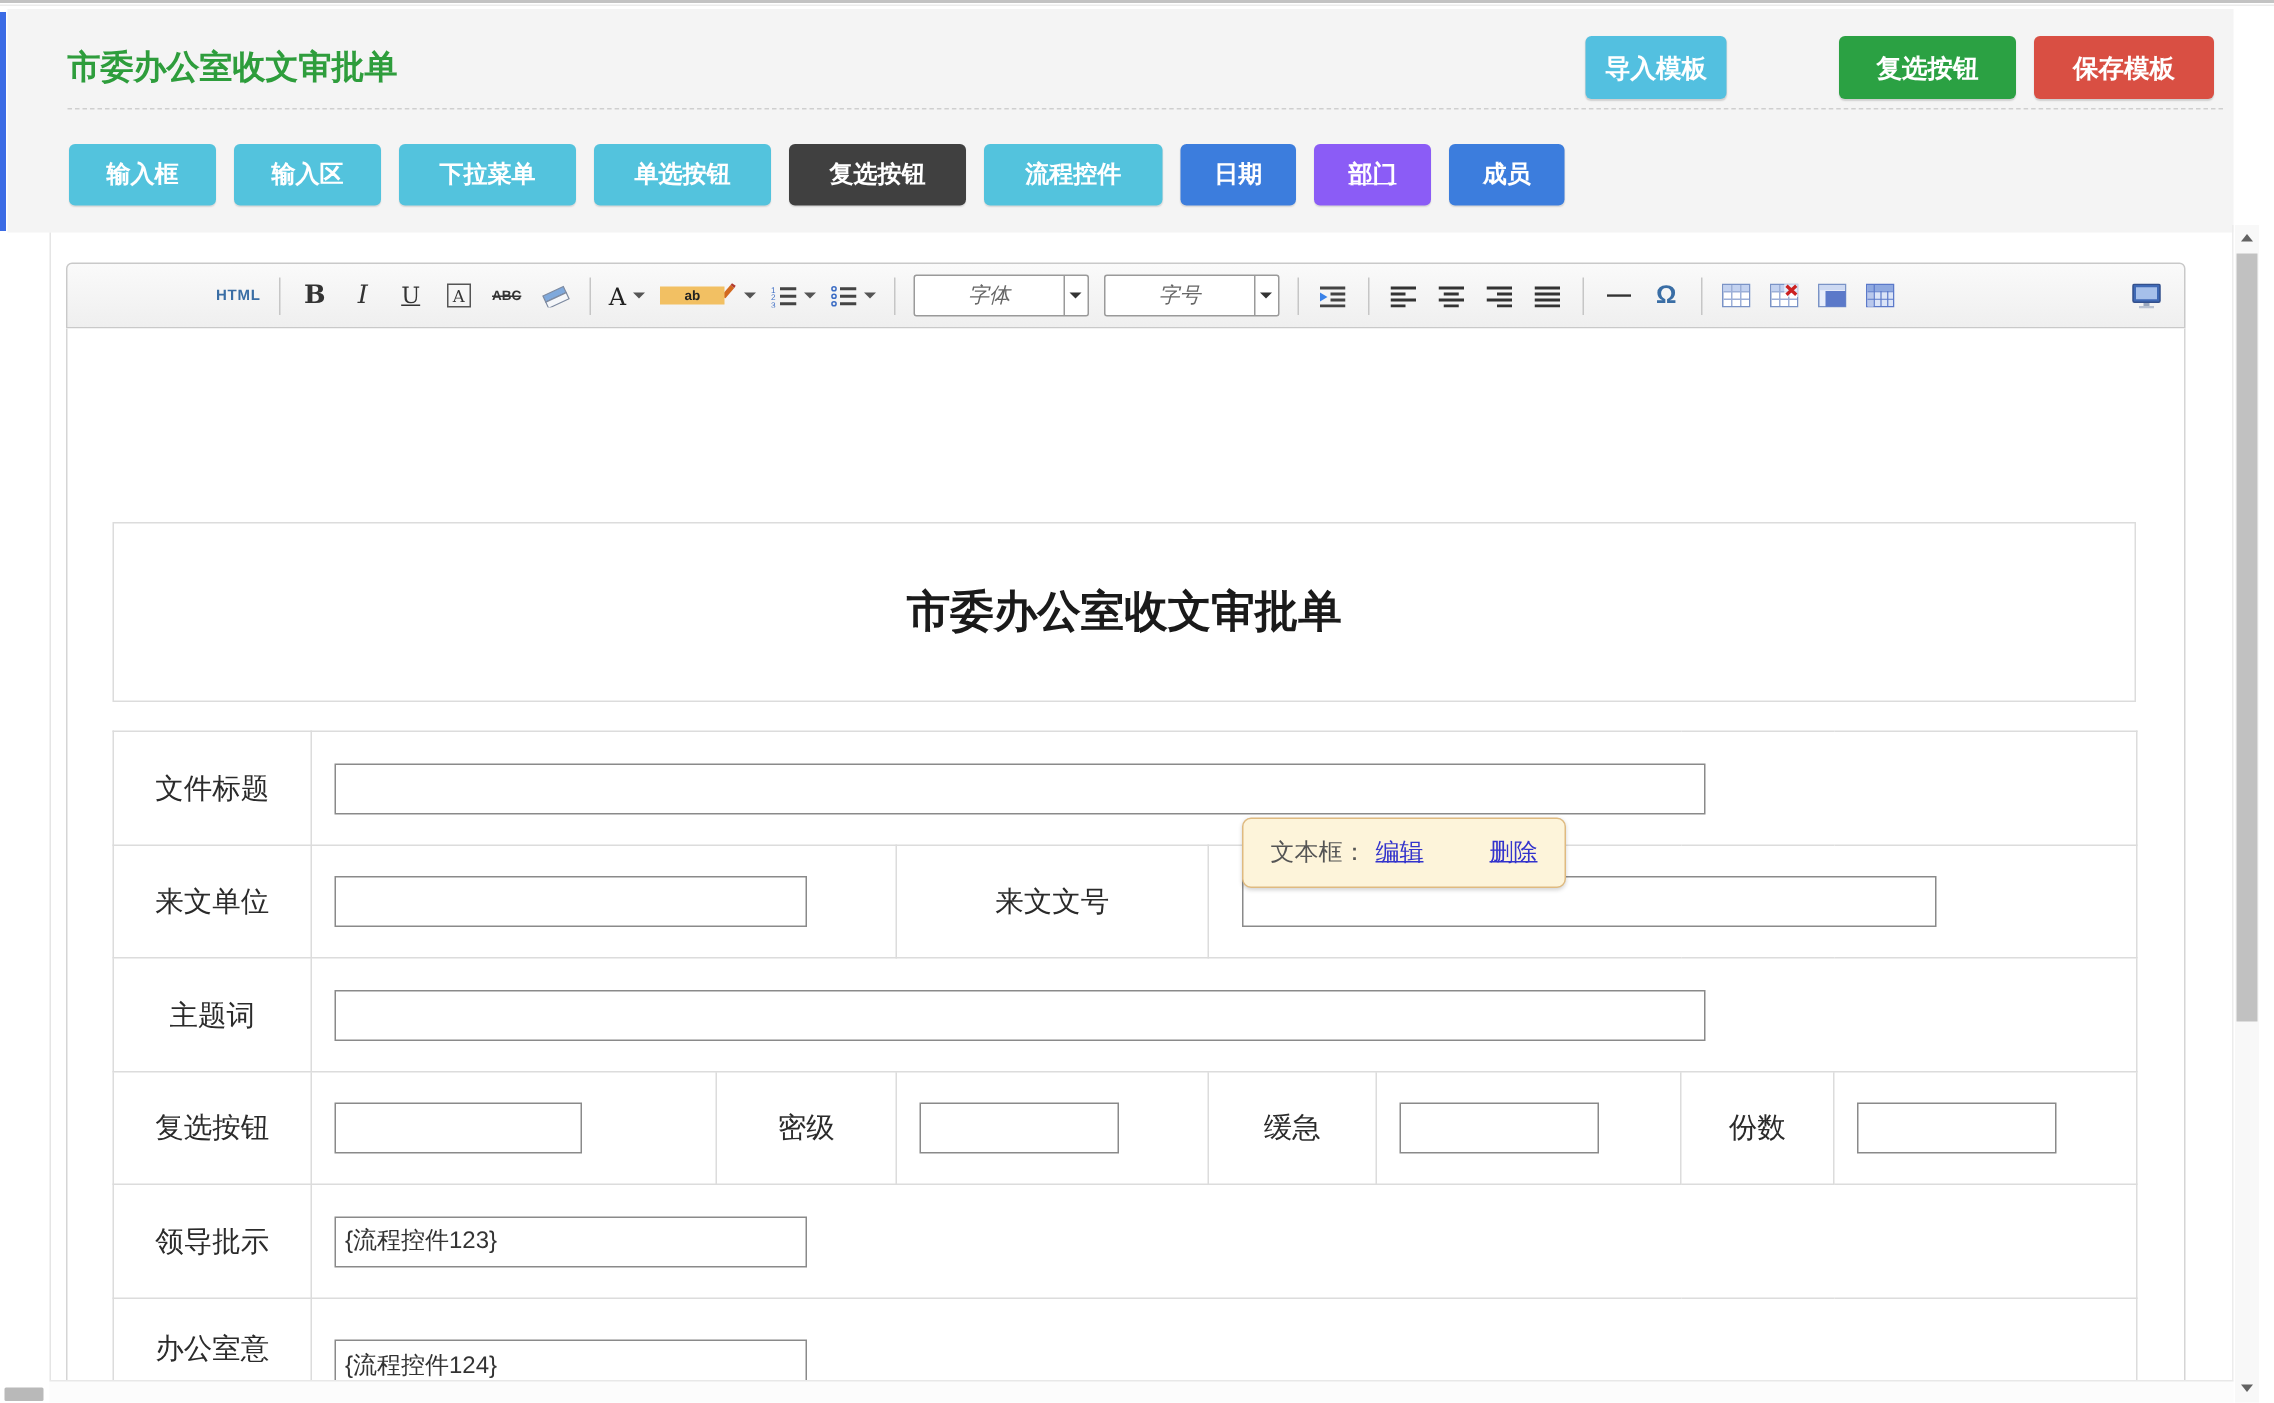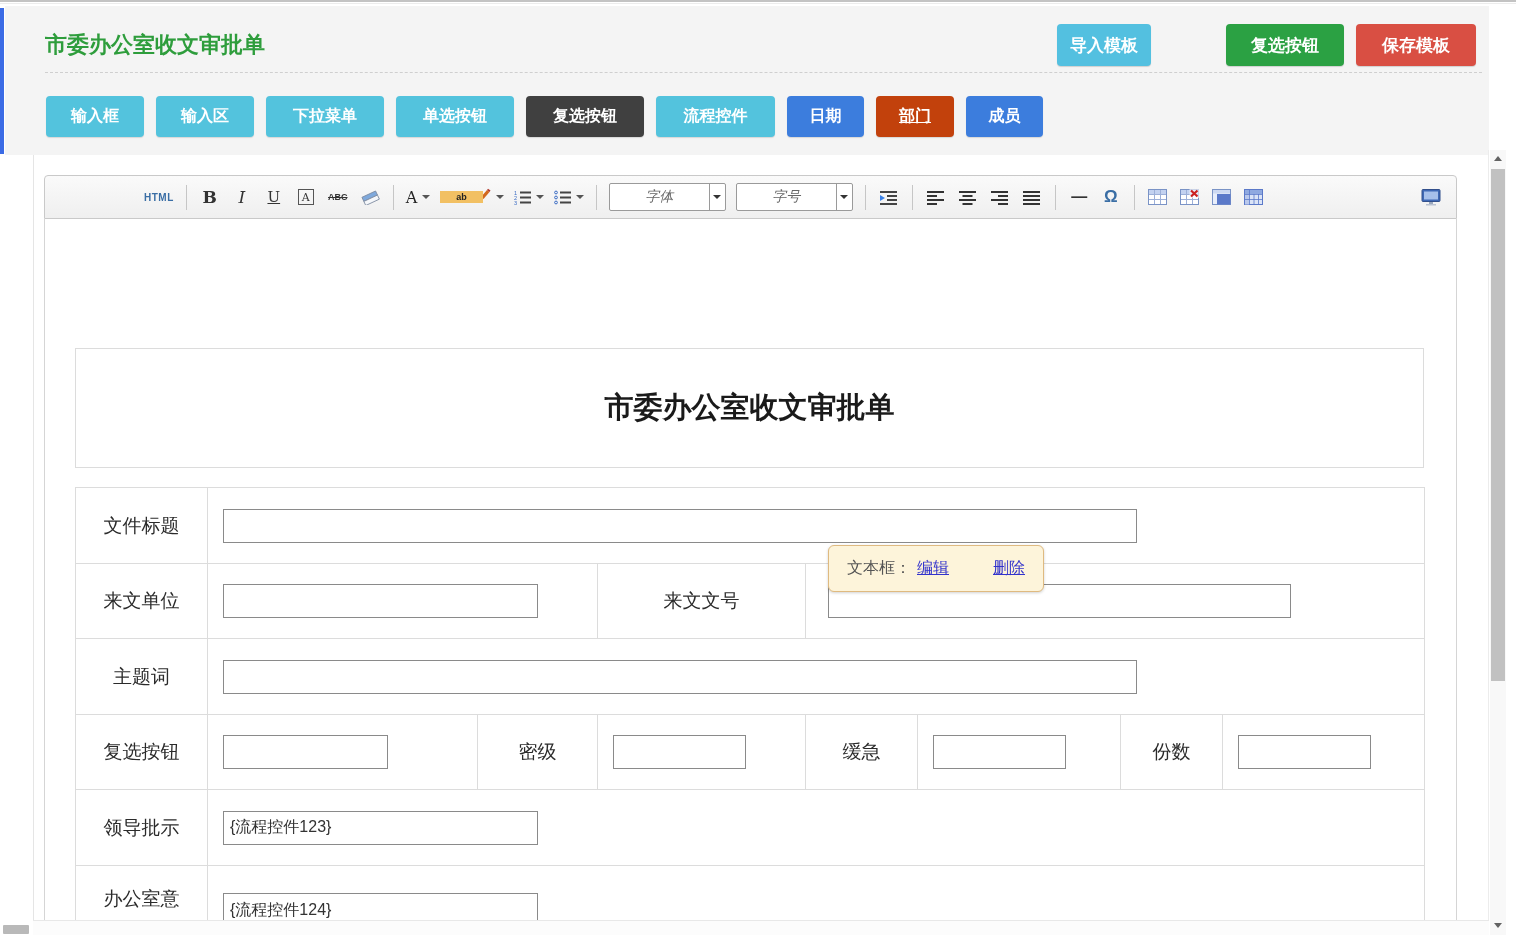--- a/index.html
+++ b/index.html
@@ -110,21 +110,21 @@
   <button class="abtn b3" style="background-color: rgb(217, 79, 67);">保存模板</button>
   <div class="dashed"></div>
   <div class="ctl-row">
     <button class="cbtn w98" style="background-color: rgb(83, 195, 221);">输入框</button>
     <button class="cbtn w98" style="background-color: rgb(83, 195, 221);">输入区</button>
     <button class="cbtn w118" style="background-color: rgb(83, 195, 221);">下拉菜单</button>
     <button class="cbtn w118" style="background-color: rgb(83, 195, 221);">单选按钮</button>
     <button class="cbtn w118" style="background-color: #404040;">复选按钮</button>
     <button class="cbtn w119" style="background-color: rgb(83, 195, 221);">流程控件</button>
     <button class="cbtn w77" style="background-color: rgb(60, 125, 221);">日期</button>
-    <button class="cbtn w78" style="background-color: #c2410c; text-decoration: underline;">部门</button>
+    <button class="cbtn w78" style="background-color: #8b5cf6; text-decoration: underline;">部门</button>
     <button class="cbtn w77" style="background-color: rgb(60, 125, 221);">成员</button>
   </div>
 </div>
 
 <div class="panel-border-l"></div>
 <div class="panel-border-r"></div>
 
 <div class="editor">
   <div class="toolbar">
     <span class="tb-btn">

